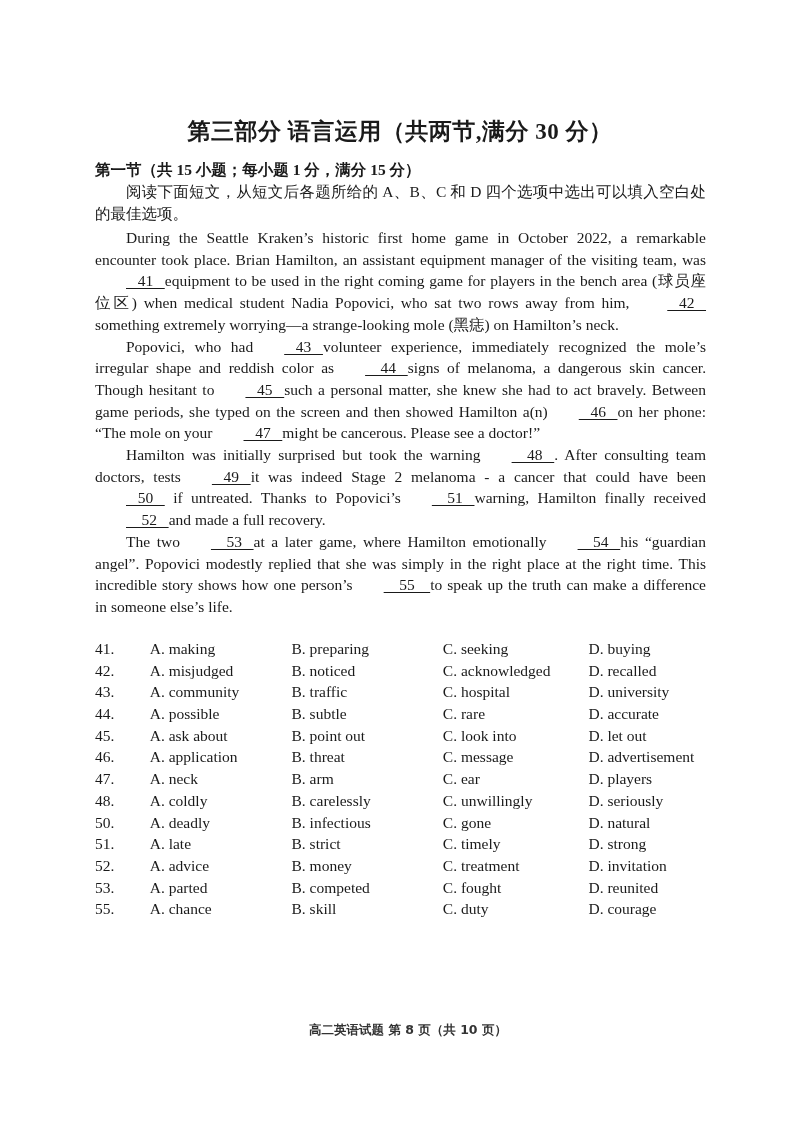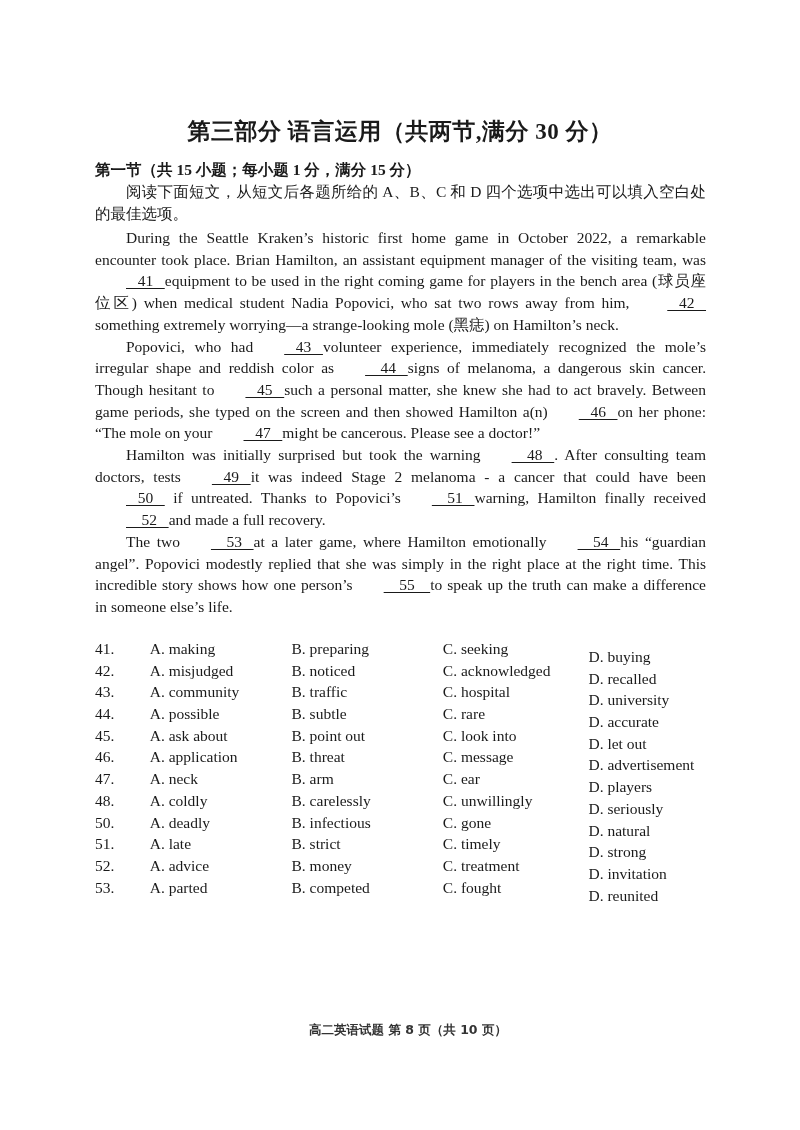--- a/index.html
+++ b/index.html
@@ -14,21 +14,21 @@
   .p { text-align: justify; text-align-last: left; margin: 0; }
   .ind { text-indent: 31px; }
   .passage { top: 227px; }
   .blank { display: inline-block; text-decoration: underline; text-underline-offset: 2px; white-space: pre; }
   .opts { position: absolute; left: 95px; top: 638px; width: 620px; font-size: 15.5px; }
   .opt-row { display: flex; height: 21.7px; line-height: 21.7px; }
   .opt-num { width: 26px; }
   .opt-a { width: 149px; margin-left: 30px; }
   .opt-b { width: 159px; }
   .opt-c { width: 153px; }
-  .opt-d { width: 133px; margin-top: 8px; }
+  .opt-d { width: 133px; }
   .footer { position: absolute; top: 1022px; left: 0; width: 800px; text-align: center;
             font-size: 12.5px; font-weight: bold; font-family: "DejaVu Sans", sans-serif; color: #333; padding-left: 8px; }
 </style>
 </head>
 <body>
 
 <div class="page">
   <div class="title">第三部分 语言运用（共两节,满分 30 分）</div>
   <div class="section-head">第一节（共 15 小题；每小题 1 分，满分 15 分）</div>
 
@@ -121,16 +121,23 @@
     <span class="opt-c">C. treatment</span>
     <span class="opt-d">D. invitation</span>
   </div>
       <div class="opt-row">
     <span class="opt-num">53.</span>
     <span class="opt-a">A. parted</span>
     <span class="opt-b">B. competed</span>
     <span class="opt-c">C. fought</span>
     <span class="opt-d">D. reunited</span>
   </div>
+      <div class="opt-row">
+    <span class="opt-num">55.</span>
+    <span class="opt-a">A. chance</span>
+    <span class="opt-b">B. skill</span>
+    <span class="opt-c">C. duty</span>
+    <span class="opt-d">D. courage</span>
+  </div>
     </div>
 
   <div class="footer">高二英语试题 第 8 页（共 10 页）</div>
 </div>
 
 </body></html>

